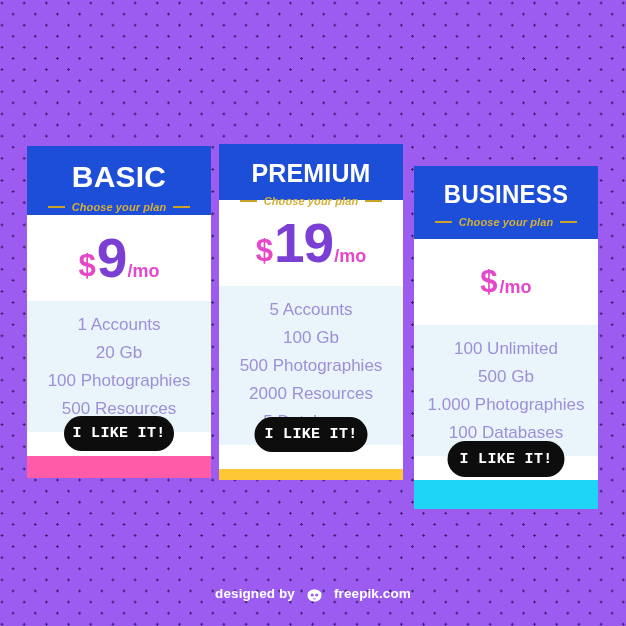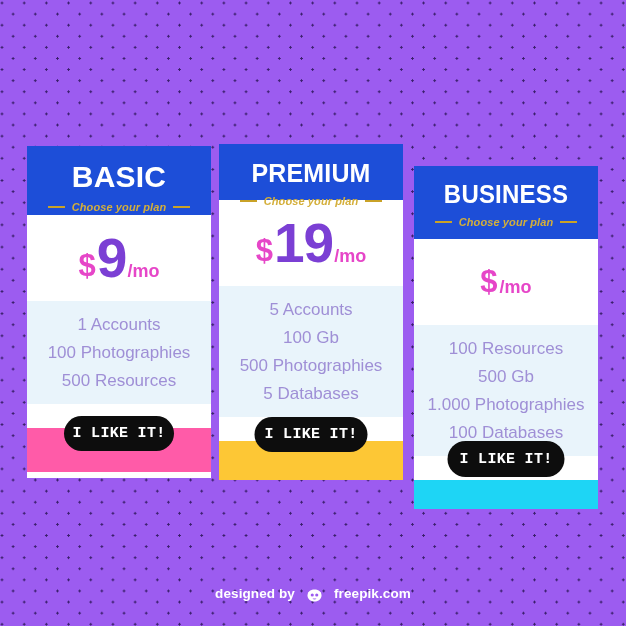--- a/index.html
+++ b/index.html
@@ -225,20 +225,21 @@
     <div class="price-area">
       <div class="price-line">
         <span class="currency">$</span>
         <span class="amount">9</span>
         <span class="per">/mo</span>
       </div>
     </div>
 
     <div class="features">
       <div class="feature">1 Accounts</div>
+      <div class="feature">20 Gb</div>
       <div class="feature">100 Photographies</div>
       <div class="feature">500 Resources</div>
     </div>
 
     <div class="white-gap"></div>
     <div class="color-band" style="background:#ff5ba8"></div>
 
     <button class="cta">I LIKE IT!</button>
   </div>
 
@@ -257,20 +258,21 @@
         <span class="currency">$</span>
         <span class="amount">19</span>
         <span class="per">/mo</span>
       </div>
     </div>
 
     <div class="features">
       <div class="feature">5 Accounts</div>
       <div class="feature">100 Gb</div>
       <div class="feature">500 Photographies</div>
+      <div class="feature">2000 Resources</div>
       <div class="feature">5 Databases</div>
     </div>
 
     <div class="white-gap"></div>
     <div class="color-band" style="background:#fdc735"></div>
 
     <button class="cta">I LIKE IT!</button>
   </div>
 
   <div class="card c2">
@@ -284,21 +286,21 @@
     </div>
 
     <div class="price-area">
       <div class="price-line">
         <span class="currency">$</span>
         <span class="per">/mo</span>
       </div>
     </div>
 
     <div class="features">
-      <div class="feature">100 Resources</div>
+      <div class="feature">100 Unlimited</div>
       <div class="feature">500 Gb</div>
       <div class="feature">1.000 Photographies</div>
       <div class="feature">100 Databases</div>
     </div>
 
     <div class="white-gap"></div>
     <div class="color-band" style="background:#1ed5f5"></div>
 
     <button class="cta">I LIKE IT!</button>
   </div>

